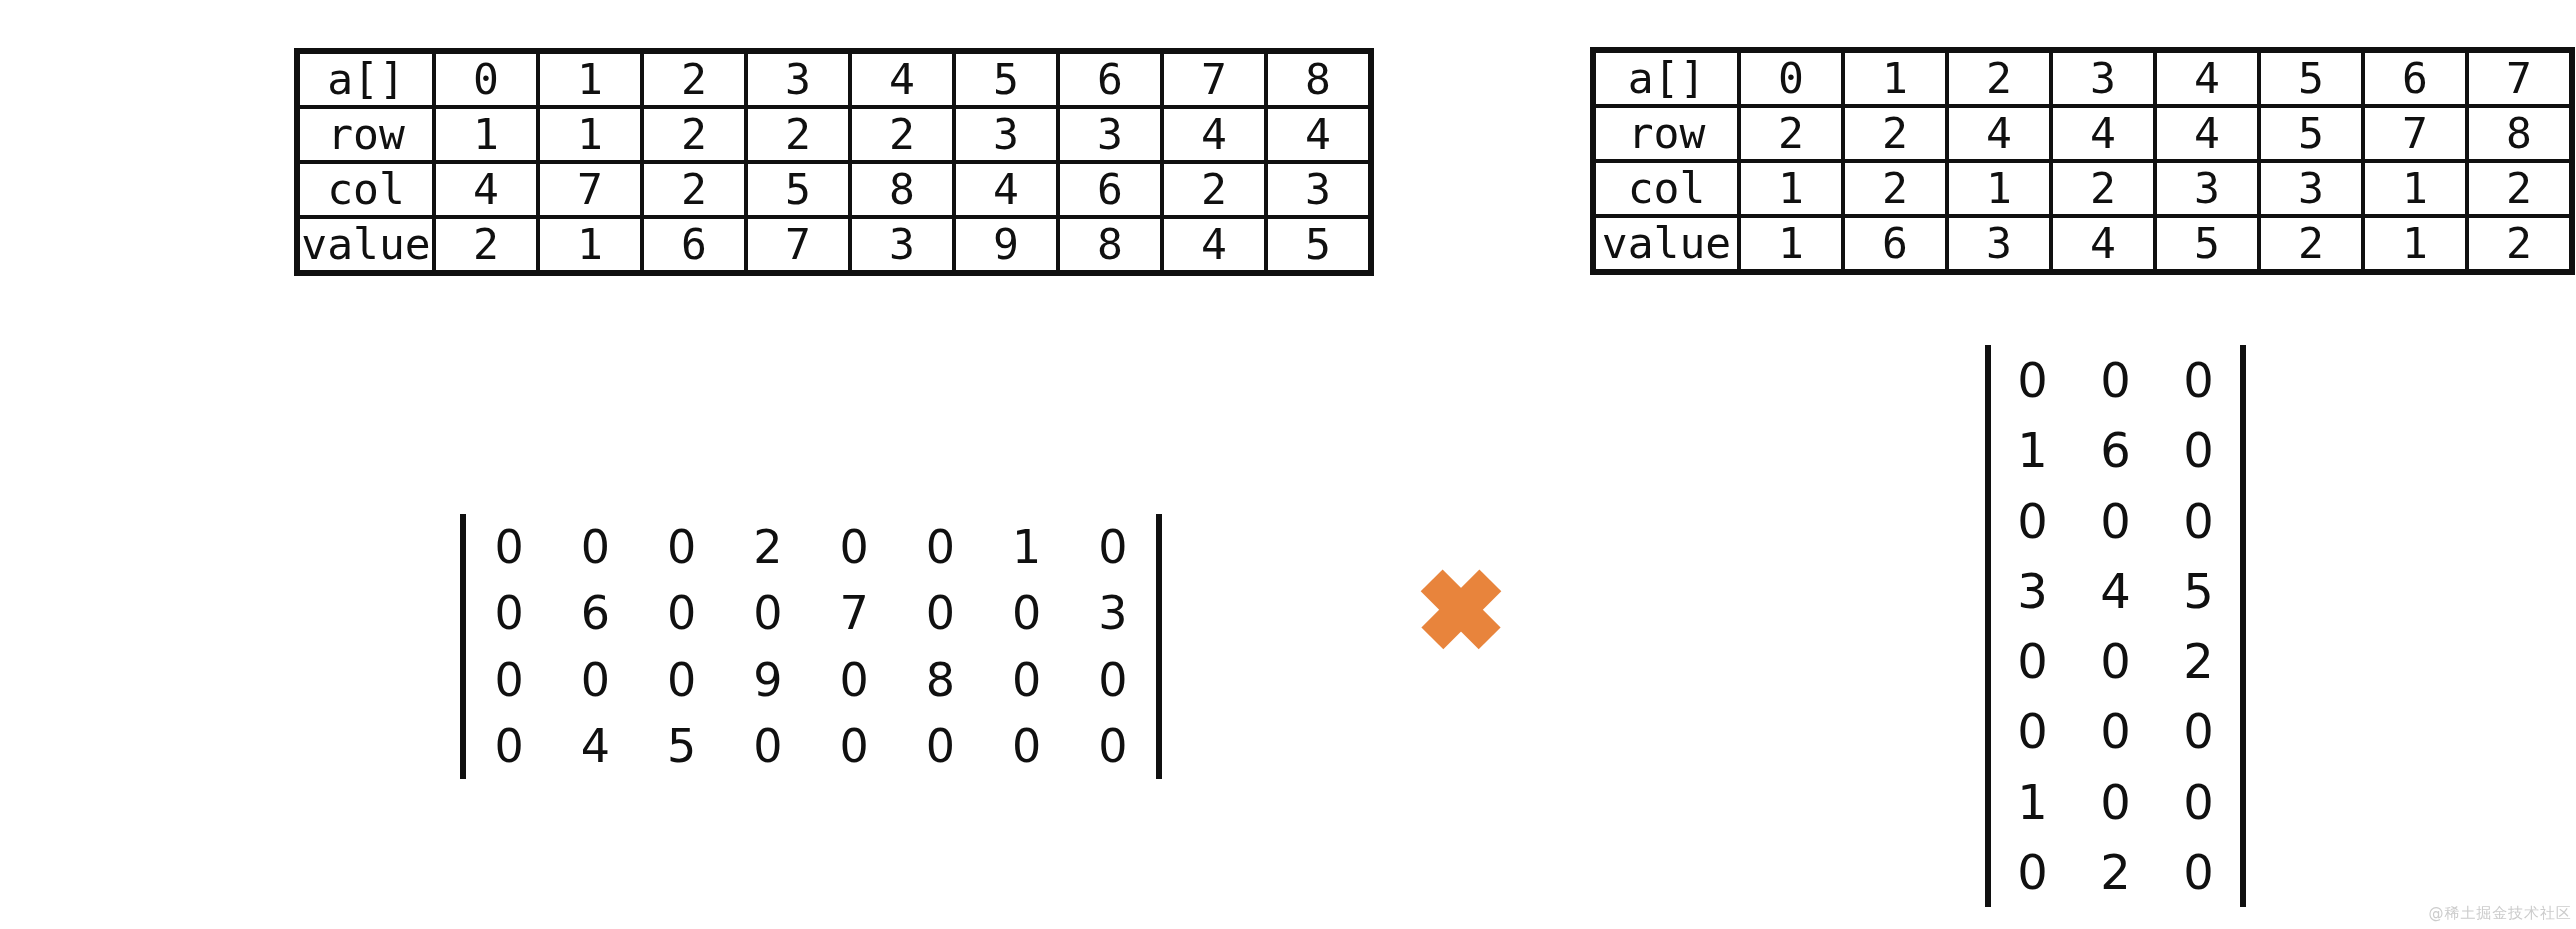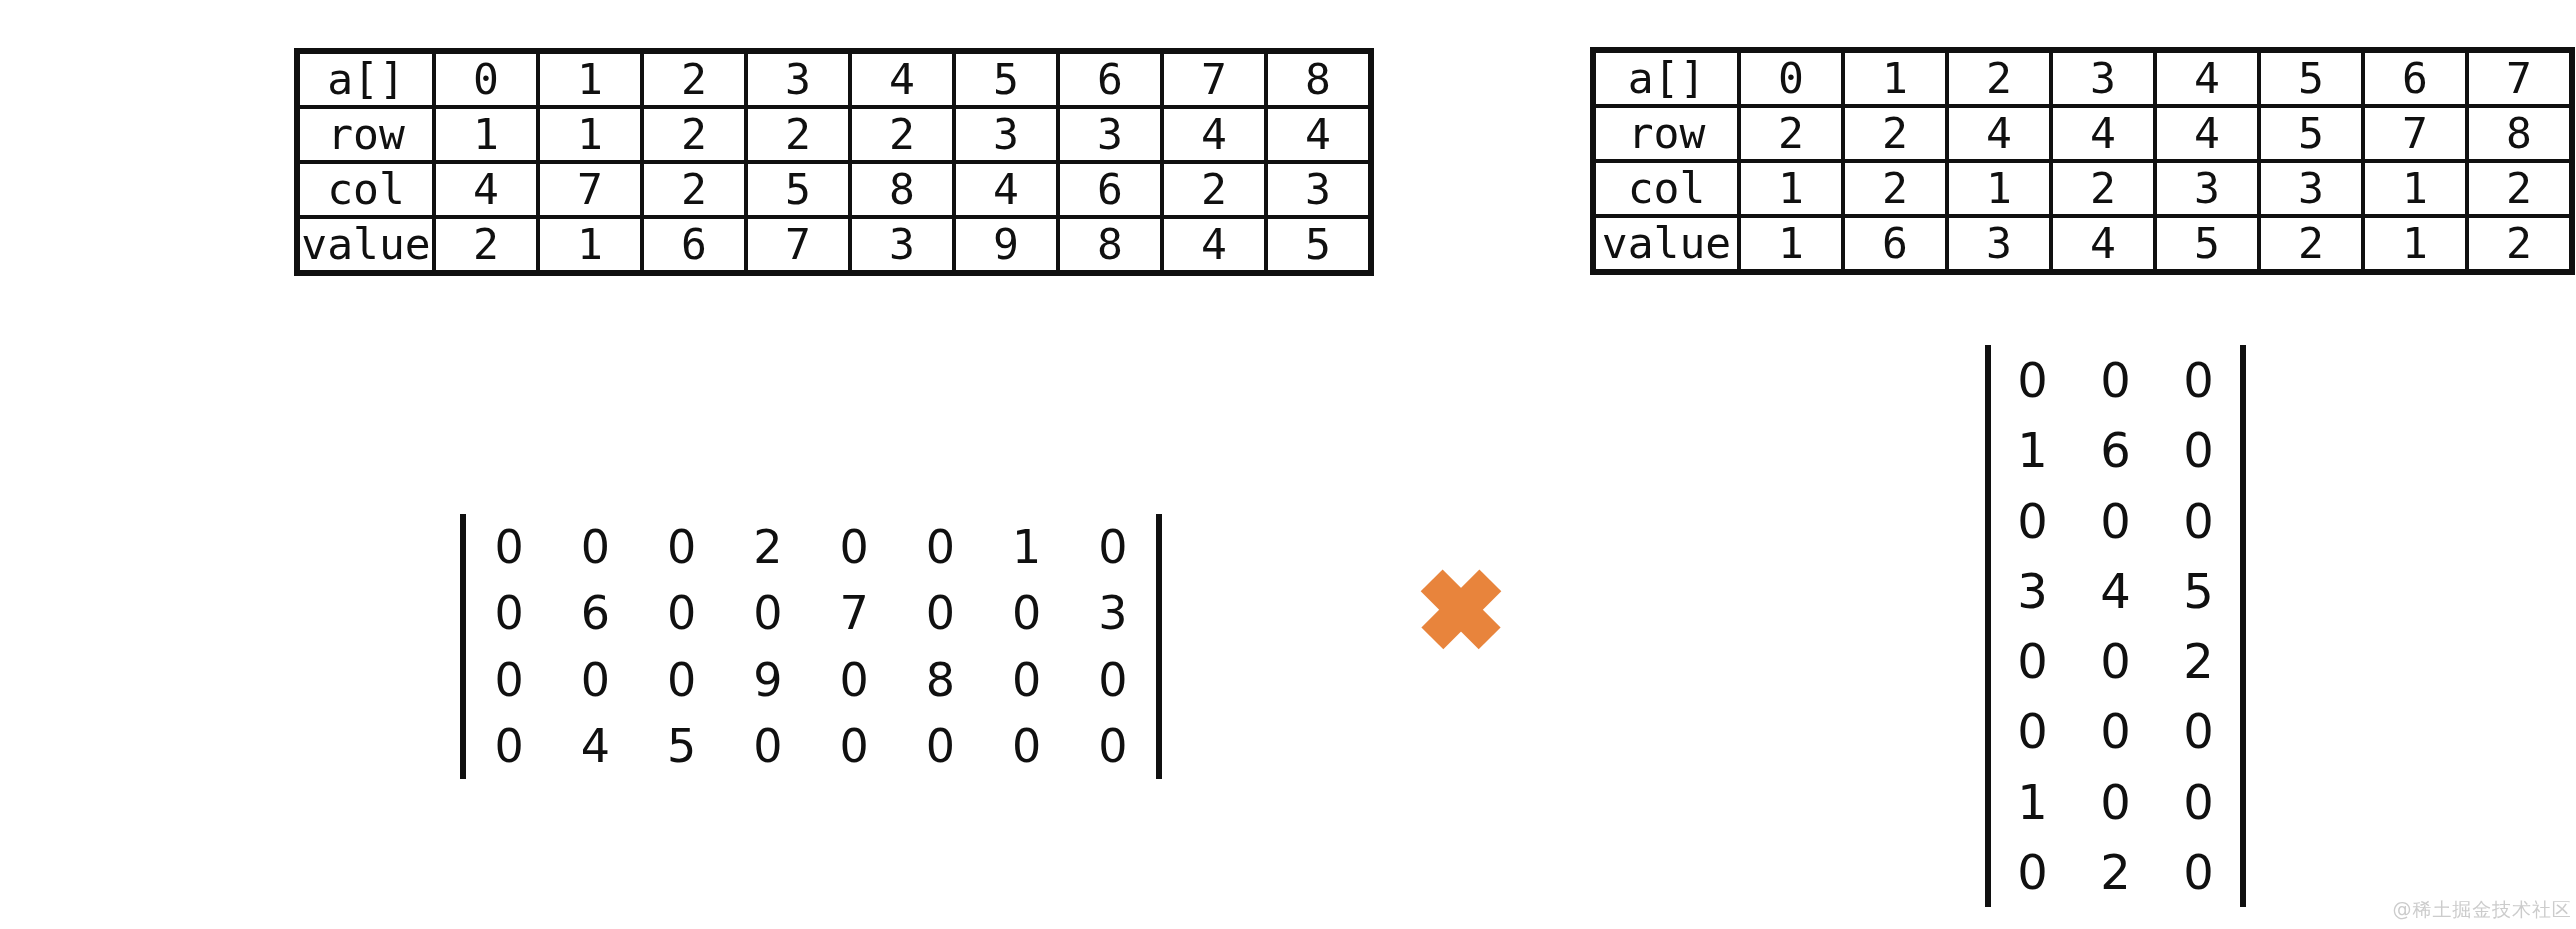--- a/index.html
+++ b/index.html
@@ -34,21 +34,21 @@
   #right-matrix .mrow { grid-template-columns:repeat(3,1fr); }
 
   
   .op-x { position:absolute; left:1420px; top:568px; width:82px; height:82px; transform:rotate(45deg); }
   .op-x .bar { position:absolute; background:var(--accent); }
   .op-x .h { left:0; top:25.6px; width:82px; height:31px; }
   .op-x .v { left:25.6px; top:0; width:31px; height:82px; }
 
   
   .watermark {
-    position:absolute; right:4.3px; bottom:6px; font-size:19px; letter-spacing:0.9px;
+    position:absolute; right:4.3px; bottom:6px; font-size:15px; letter-spacing:0.9px;
     color:var(--wm); font-family:"DejaVu Sans","Liberation Sans",sans-serif;
   }
 </style>
 </head>
 <body>
 
 <div class="canvas">
 
   <table class="triple" id="left-table">
     <tbody>

